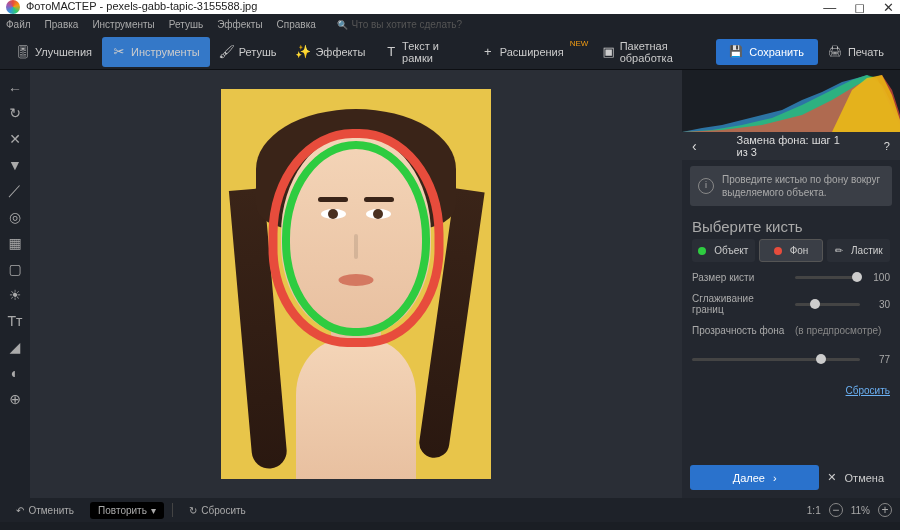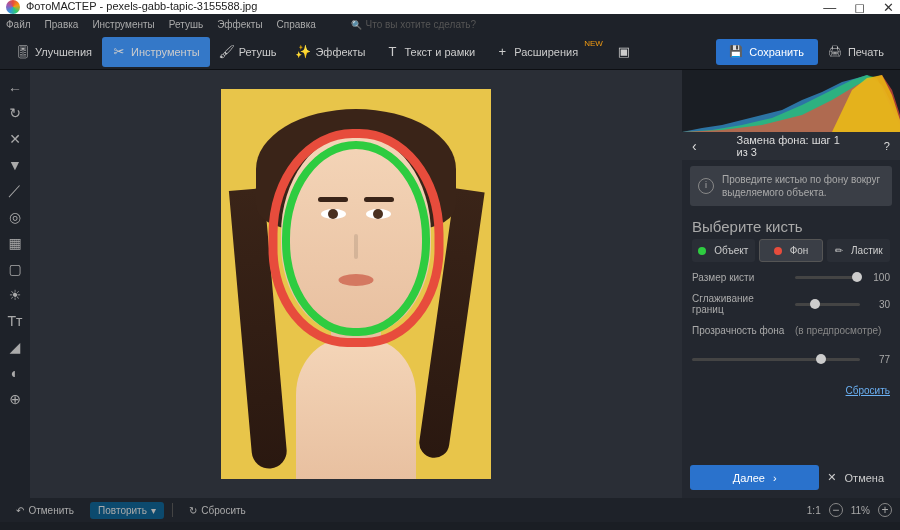--- a/index.html
+++ b/index.html
@@ -2,21 +2,21 @@
 <html><head>
 <meta charset="utf-8">
 <style>
 *{margin:0;padding:0;box-sizing:border-box;font-family:Segoe UI,Arial,sans-serif;user-select:none}
 body{width:900px;height:530px;background:#1a1e24;color:#ccc;overflow:hidden;font-size:11px}
 .titlebar{height:14px;background:#fff;display:flex;align-items:flex-start;padding:0 6px;color:#222}
 .titlebar .logo{width:14px;height:14px;border-radius:50%;background:conic-gradient(#e74c3c,#f39c12,#2ecc71,#3498db,#9b59b6,#e74c3c);margin-right:6px}
 .titlebar .ttl{font-size:11px}
 .winbtns{margin-left:auto;display:flex;gap:18px;font-size:13px;color:#333}
 .menubar{height:20px;background:#1e2229;display:flex;align-items:center;padding:0 6px;gap:14px;color:#aaa;font-size:10px}
-.menubar .search{color:#555;margin-left:22px}
+.menubar .search{color:#555;margin-left:8px}
 .menubar .search::before{content:"🔍 ";font-size:9px}
 .toolbar{height:36px;background:#1e2229;display:flex;align-items:center;padding:0 6px;gap:0;border-bottom:1px solid #0d0f13}
 .tbtn{display:flex;align-items:center;gap:5px;padding:0 10px;height:30px;color:#ccc;font-size:11px;cursor:pointer;border-radius:3px}
 .tbtn.active{background:#3478c8}
 .tbtn .ic{width:14px;height:14px;display:inline-flex;align-items:center;justify-content:center;font-size:13px}
 .badge-new{color:#f39c12;font-size:8px;position:relative;top:-8px;left:-4px}
 .spacer{flex:1}
 .btn-save{background:#2a72cc;padding:4px 14px;border-radius:3px;display:flex;align-items:center;gap:6px;color:#fff;height:26px}
 .btn-print{display:flex;align-items:center;gap:6px;padding:4px 10px;color:#ccc}
 .main{display:flex;height:428px}
@@ -59,21 +59,21 @@
 .slider{flex:1;height:3px;background:#444;position:relative;border-radius:2px}
 .slider .thumb{position:absolute;width:10px;height:10px;background:#ccc;border-radius:50%;top:-4px;transform:translateX(-50%)}
 .slider-row .val{width:22px;text-align:right}
 .note{font-size:10px;color:#888;}
 .reset-link{text-align:right;color:#6ab0f3;font-size:10px;text-decoration:underline;cursor:pointer;padding:4px 10px 10px}
 .pactions{display:flex;gap:0;padding:8px;margin-top:auto}
 .btn-next{flex:1;background:#2a72cc;color:#fff;padding:6px;border-radius:3px;display:flex;align-items:center;justify-content:center;gap:8px;font-size:11px;cursor:pointer}
 .btn-cancel{display:flex;align-items:center;gap:8px;padding:6px 8px;font-size:11px;cursor:pointer;color:#ccc}
 .bottombar{height:24px;background:#1e2229;display:flex;align-items:center;padding:0 8px;gap:8px;font-size:10px;color:#aaa}
 .bbtn{display:flex;align-items:center;gap:4px;padding:3px 8px;cursor:pointer;border-radius:3px}
-.bbtn.redo{background:#0c4a6e}
+.bbtn.redo{background:#000000}
 .divider{width:1px;height:14px;background:#444}
 .zoom-group{margin-left:auto;display:flex;align-items:center;gap:8px}
 .zbtn{width:16px;height:16px;display:flex;align-items:center;justify-content:center;cursor:pointer;font-size:12px}
 .circ{border:1px solid #888;border-radius:50%;width:14px;height:14px;line-height:12px;text-align:center}
 </style>
 </head>
 <body>
 
 <div class="titlebar">
   <div class="logo"></div>
@@ -116,20 +116,21 @@
       <span class="ic">T</span>
       <span>Текст и рамки</span>
     </div>
   <div class="tbtn">
       <span class="ic">+</span>
       <span>Расширения</span>
     </div>
   <span class="badge-new">NEW</span>
   <div class="tbtn">
       <span class="ic">▣</span>
+      <span>Пакетная обработка</span>
     </div>
   <div class="spacer"></div>
   <div class="btn-save">
       <span>💾</span>
       <span>Сохранить</span>
     </div>
   <div class="btn-print">
       <span>🖨</span>
       <span>Печать</span>
     </div>

